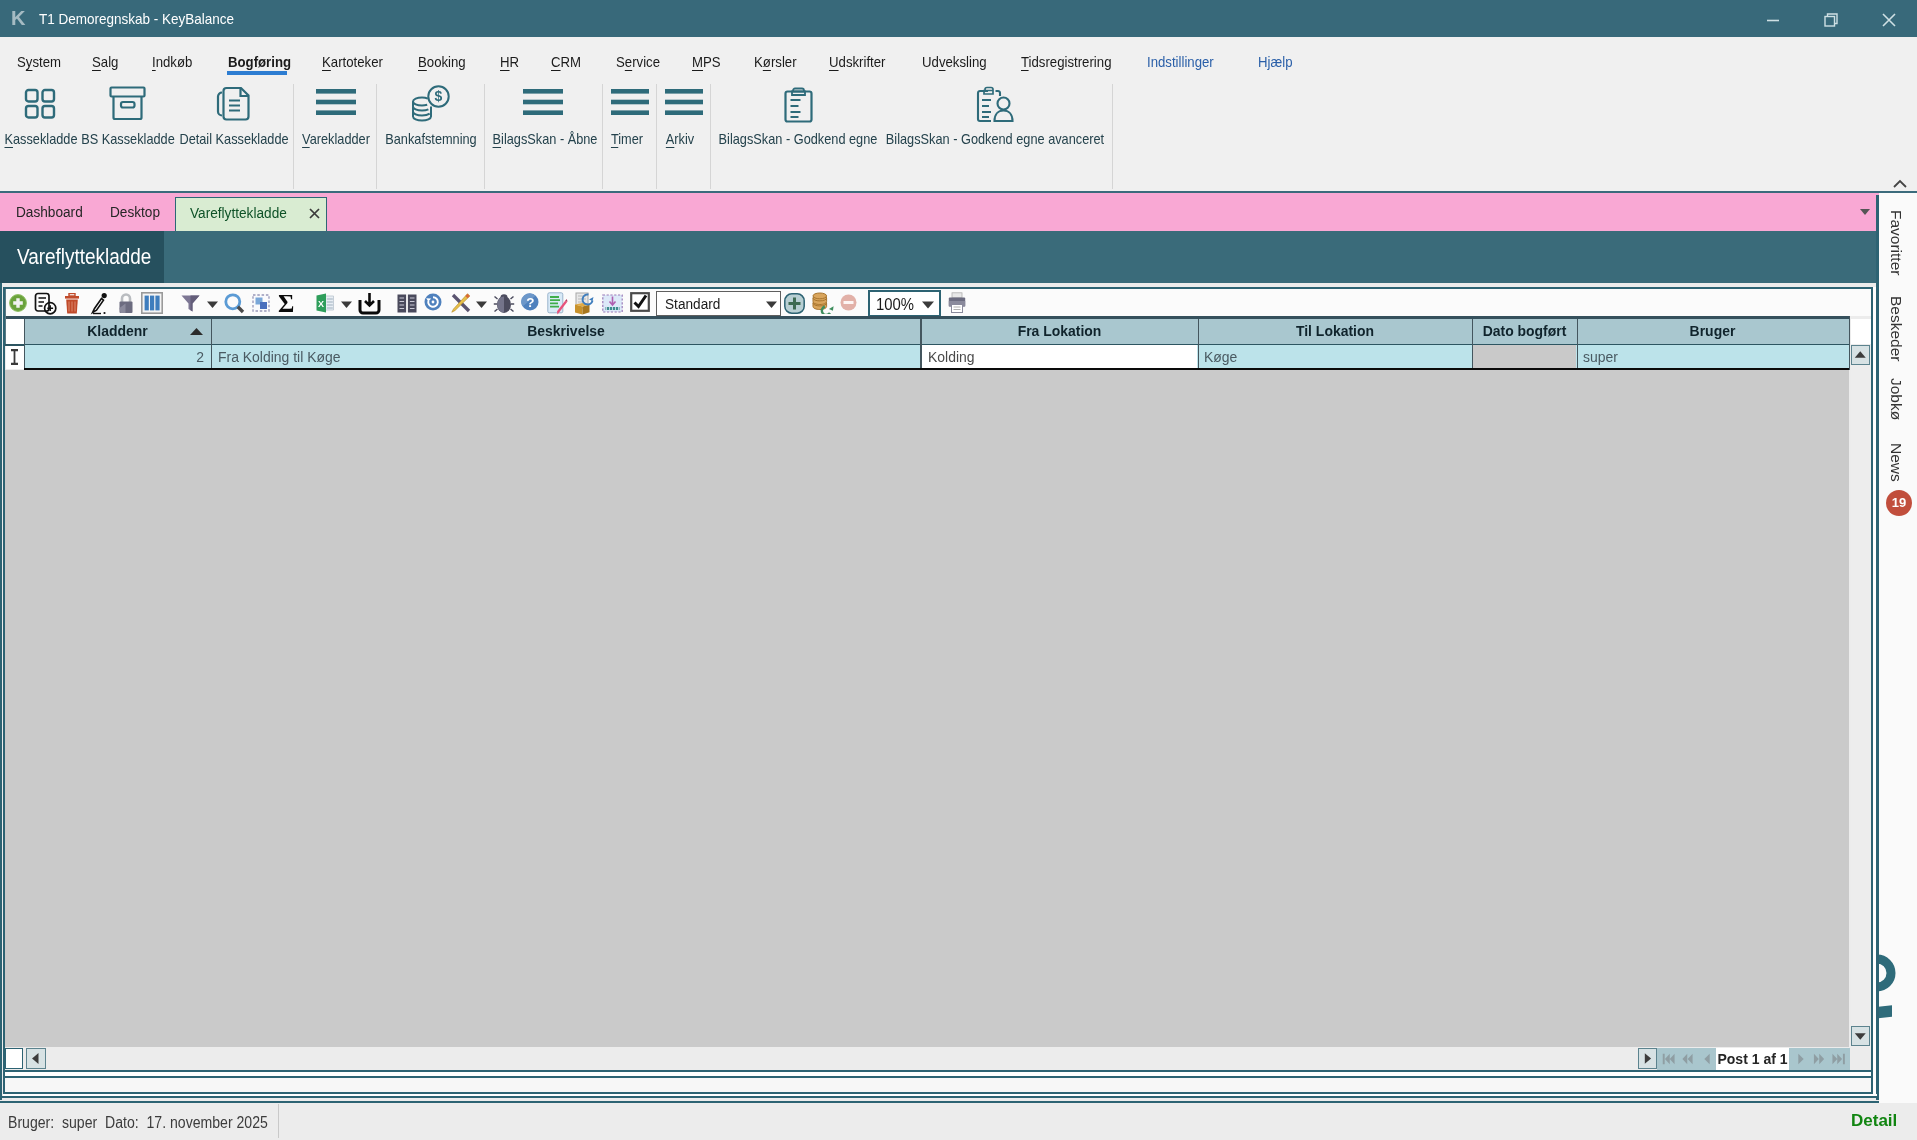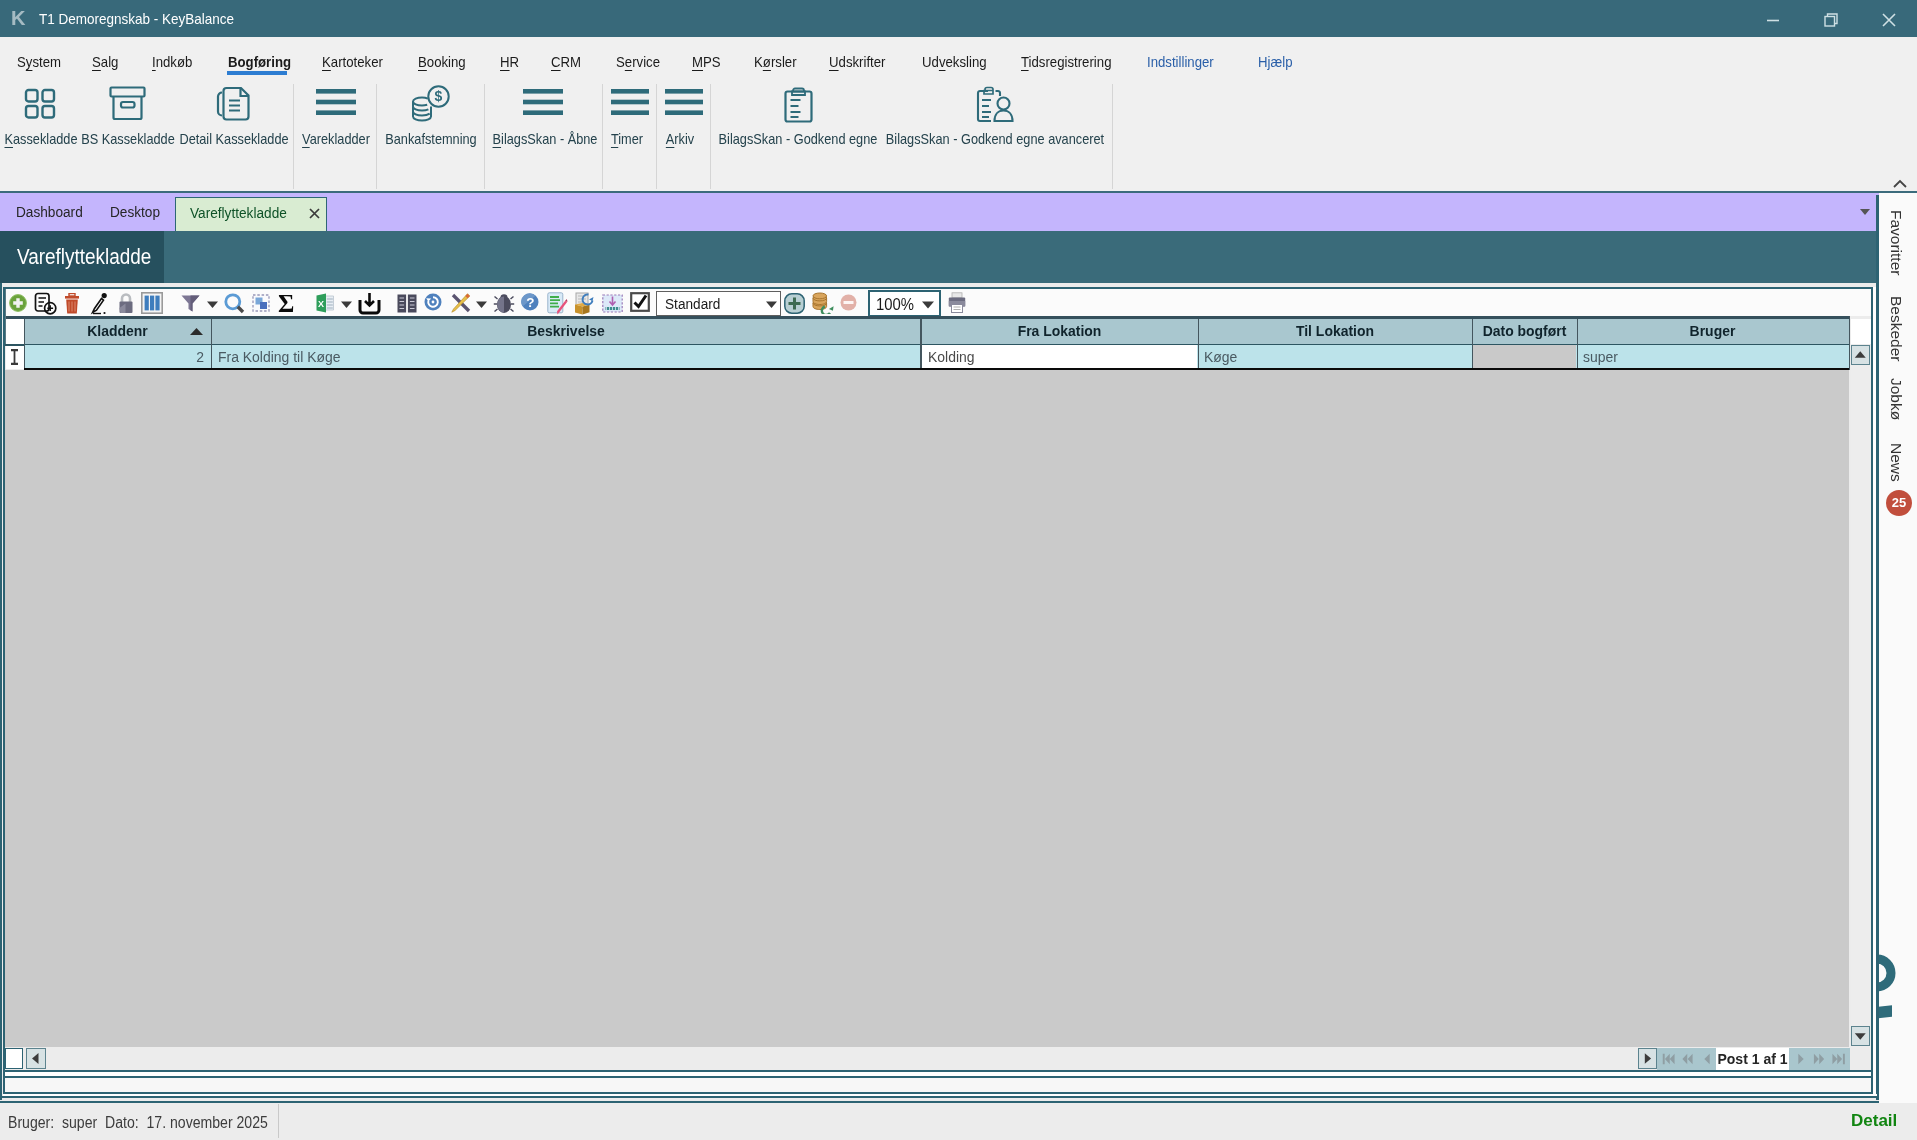--- a/index.html
+++ b/index.html
@@ -15,21 +15,21 @@
 .mi u{text-decoration-thickness:1px;text-underline-offset:3px;}
 .mblue{color:#2a5fa8;}
 #bogund{left:227px;top:71px;width:60px;height:4px;background:#2d7dd2;}
 
 #ribbon{left:0;top:82px;width:1917px;height:109px;background:#f0f0f0;}
 .rsep{position:absolute;top:84px;width:1px;height:105px;background:#d5d5d5;}
 .rlbl{position:absolute;top:130px;font-size:15px;color:#24424c;white-space:nowrap;transform:translateX(-50%) scaleX(0.85);}
 .rlbl u{text-underline-offset:3px;}
 #ribline{left:0;top:191px;width:1917px;height:2px;background:#3b6b7c;}
 
-#tabrow{left:0;top:193px;width:1879px;height:46px;background:#c4b5fd;}
+#tabrow{left:0;top:193px;width:1879px;height:46px;background:#f9a8d4;}
 .tabtxt{position:absolute;top:10px;font-size:15.5px;color:#262626;transform:scaleX(0.88);transform-origin:0 50%;}
 #acttab{position:absolute;left:175px;top:4px;width:152px;height:34px;background:#d9ecd2;border:1px solid #2e6675;border-bottom:none;box-sizing:border-box;}
 #acttab span{position:absolute;left:14px;top:6px;font-size:15.5px;color:#0e5227;transform:scaleX(0.88);transform-origin:0 50%;}
 
 #band{left:0;top:231px;width:1879px;height:52px;background:#3a6b7a;}
 #bandbox{position:absolute;left:0;top:0;width:164px;height:52px;background:#26505e;}
 #bandtitle{position:absolute;left:17px;top:14px;color:#fff;font-size:21.5px;font-weight:normal;transform:scaleX(0.88);transform-origin:0 50%;}
 
 .teal{background:#2d6373;}
 
@@ -441,21 +441,21 @@
           <path d="M0.5 3 v12 l5.5 -6 Z M6 3 v12 l5.5 -6 Z"></path>
           <rect x="12.5" y="3" width="2.2" height="12"></rect>
         </svg>
 </div>
 </div>
 <div class="abs" id="sidebar">
 <span class="vtext" style="top:17px">Favoritter</span>
 <span class="vtext" style="top:103px">Beskeder</span>
 <span class="vtext" style="top:185px">Jobkø</span>
 <span class="vtext" style="top:250px">News</span>
-<div id="newsbadge">25</div>
+<div id="newsbadge">19</div>
 </div>
 <svg class="abs" style="left:1876px;top:945px" width="22" height="85" viewBox="0 0 22 85">
       <circle cx="1" cy="28" r="14" fill="none" stroke="#2e6b7a" stroke-width="9"></circle>
       <path d="M0 62 l16 -1.8 v11.5 l-16 1.8 Z" fill="#2e6b7a"></path>
       <rect x="0" y="0" width="3" height="85" fill="#2d6373"></rect>
     </svg>
 <svg class="abs" style="left:1903px;top:1125px" width="13" height="13" viewBox="0 0 13 13" fill="#9a9a9a">
       <rect x="9" y="0" width="2" height="2"></rect>
       <rect x="9" y="4" width="2" height="2"></rect>
       <rect x="9" y="8" width="2" height="2"></rect>

